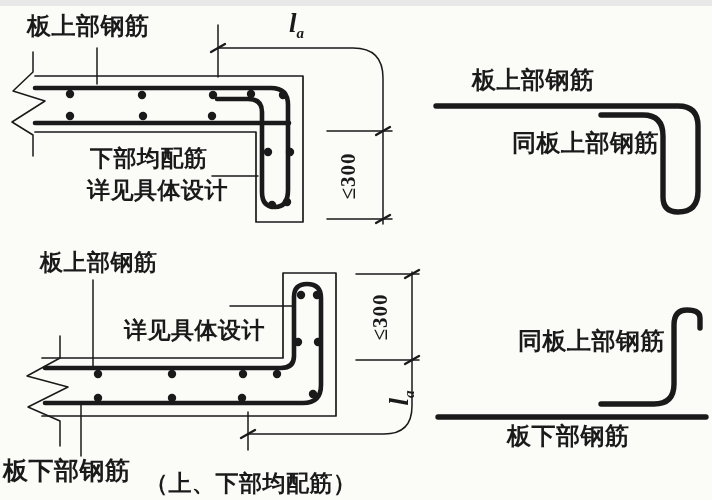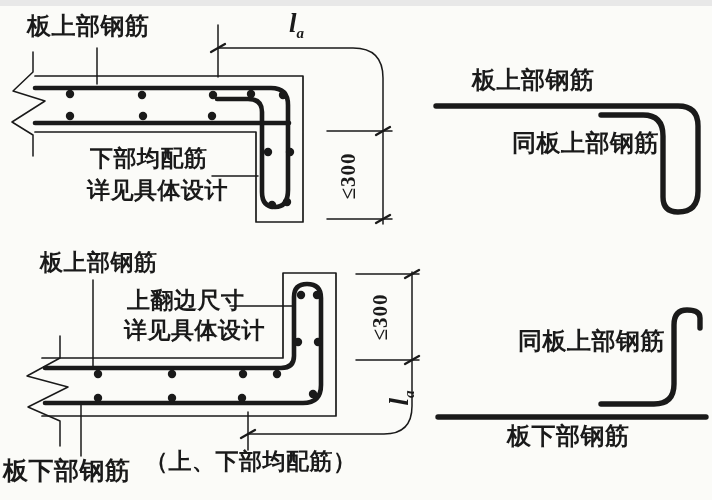--- a/index.html
+++ b/index.html
@@ -122,24 +122,23 @@
   <div class="lbl sm" style="left:87px;top:172px">详见具体设计</div>
   <div class="la" style="position:absolute;left:289px;top:4px">
     <i>l</i><sub>a</sub>
   </div>
   <div class="dim rot" style="left:309px;top:157px;width:80px;height:26px">≤300</div>
 
   <div class="lbl" style="left:472px;top:61px">板上部钢筋</div>
   <div class="lbl" style="left:512px;top:124px">同板上部钢筋</div>
 
   <div class="lbl sm" style="left:40px;top:244px">板上部钢筋</div>
-  <div class="lbl sm" style="left:127px;top:282px">上翻边尺寸</div>
   <div class="lbl sm" style="left:124px;top:312px">详见具体设计</div>
   <div class="lbl big" style="left:3px;top:451px">板下部钢筋</div>
-  <div class="lbl sm" style="left:145px;top:443px">（上、下部均配筋）</div>
+  <div class="lbl sm" style="left:145px;top:465px">（上、下部均配筋）</div>
   <div class="dim rot" style="left:341px;top:298px;width:80px;height:26px">≤300</div>
   <div class="rot" style="position:absolute;left:374px;top:378px;width:52px;height:28px;text-align:center">
     <span class="la"><i>l</i><sub>a</sub></span>
   </div>
 
   <div class="lbl" style="left:518px;top:322px">同板上部钢筋</div>
   <div class="lbl" style="left:507px;top:417px">板下部钢筋</div>
 
 </div>
 

